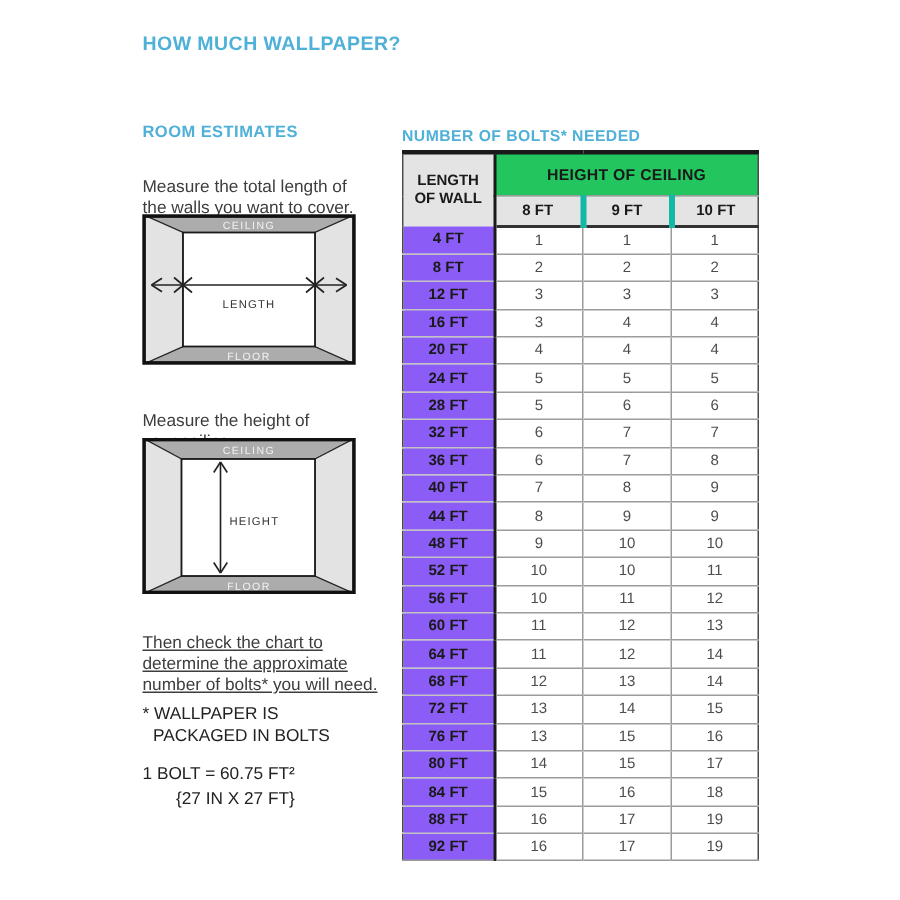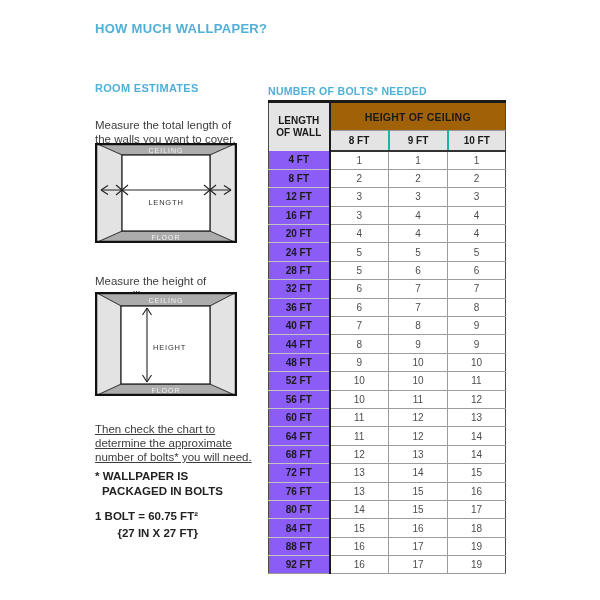--- a/index.html
+++ b/index.html
@@ -5,38 +5,38 @@
   html,body{margin:0;padding:0;}
   .page{position:relative;width:600px;height:600px;background:#ffffff;overflow:hidden;
         font-family:"Liberation Sans",sans-serif;color:#3d3d3d;}
   .abs{position:absolute;}
   .page-title{left:95px;top:21px;font-size:13px;font-weight:bold;color:#4FB0D8;letter-spacing:.3px;}
   .section-heading{left:95px;top:82px;font-size:11px;font-weight:bold;color:#4FB0D8;letter-spacing:.3px;}
   .step{font-size:11.5px;line-height:14px;color:#3d3d3d;white-space:pre-line;width:175px;margin-top:16px;}
   .step1{left:95px;top:102px;}
   .step2{left:95px;top:258px;}
   .step3{left:95px;top:406px;text-decoration:underline;}
-  .note{font-size:11.5px;font-weight:bold;color:#222;line-height:15px;}
+  .note{font-size:11.5px;font-weight:normal;color:#222;line-height:15px;}
   .note1{left:95px;top:469px;}
   .note2{left:95px;top:508px;line-height:17px;text-align:right;}
   .note-indent{padding-left:7px;}
   .diagram1{left:95px;top:143px;}
   .diagram2{left:95px;top:292px;}
   .table-heading{left:268px;top:85px;width:237px;text-align:left;font-size:10.5px;
                  font-weight:bold;color:#4FB0D8;letter-spacing:.3px;}
   .bolts-table{position:absolute;left:268px;top:100px;border-collapse:collapse;table-layout:fixed;
                width:237px;border-top:3px solid #1a1a1a;border-left:1px solid #4a4a4a;
                border-right:1px solid #4a4a4a;border-bottom:1px solid #999;}
   .bolts-table th,.bolts-table td{padding:0;margin:0;}
   th.label-col{width:61px;background:#E4E4E4;font-size:10px;font-weight:bold;color:#1a1a1a;
                border-right:2.5px solid #1a1a1a;white-space:pre-line;line-height:12px;text-align:center;}
-  th.group-col{background:#a16207;font-size:10.5px;font-weight:bold;color:#1a1a1a;height:27px;
+  th.group-col{background:#22c55e;font-size:10.5px;font-weight:bold;color:#1a1a1a;height:27px;
                text-align:center;border-bottom:1px solid #999;letter-spacing:.2px;}
   tr.sub-row th{background:#E4E4E4;font-size:10px;font-weight:bold;color:#1a1a1a;height:19px;
-               text-align:center;border-bottom:2px solid #333;border-left:2px solid #14b8a6;}
+               text-align:center;border-bottom:2px solid #333;border-left:4px solid #14b8a6;}
   tr.sub-row th:first-child{border-left:none;}
   tbody tr{height:18.4px;}
   td.row-label{background:#8b5cf6;font-size:10px;font-weight:bold;color:#1a1a1a;text-align:center;
                border-right:2.5px solid #1a1a1a;border-top:1px solid #c2c2c2;}
   td.val{font-size:10px;color:#4d4d4d;text-align:center;border-top:1px solid #9c9c9c;
          border-left:1px solid #9c9c9c;background:#fff;}
   td.val:nth-child(2){border-left:none;}
   tbody tr:first-child td{border-top:none;}
 </style>
 </head>

